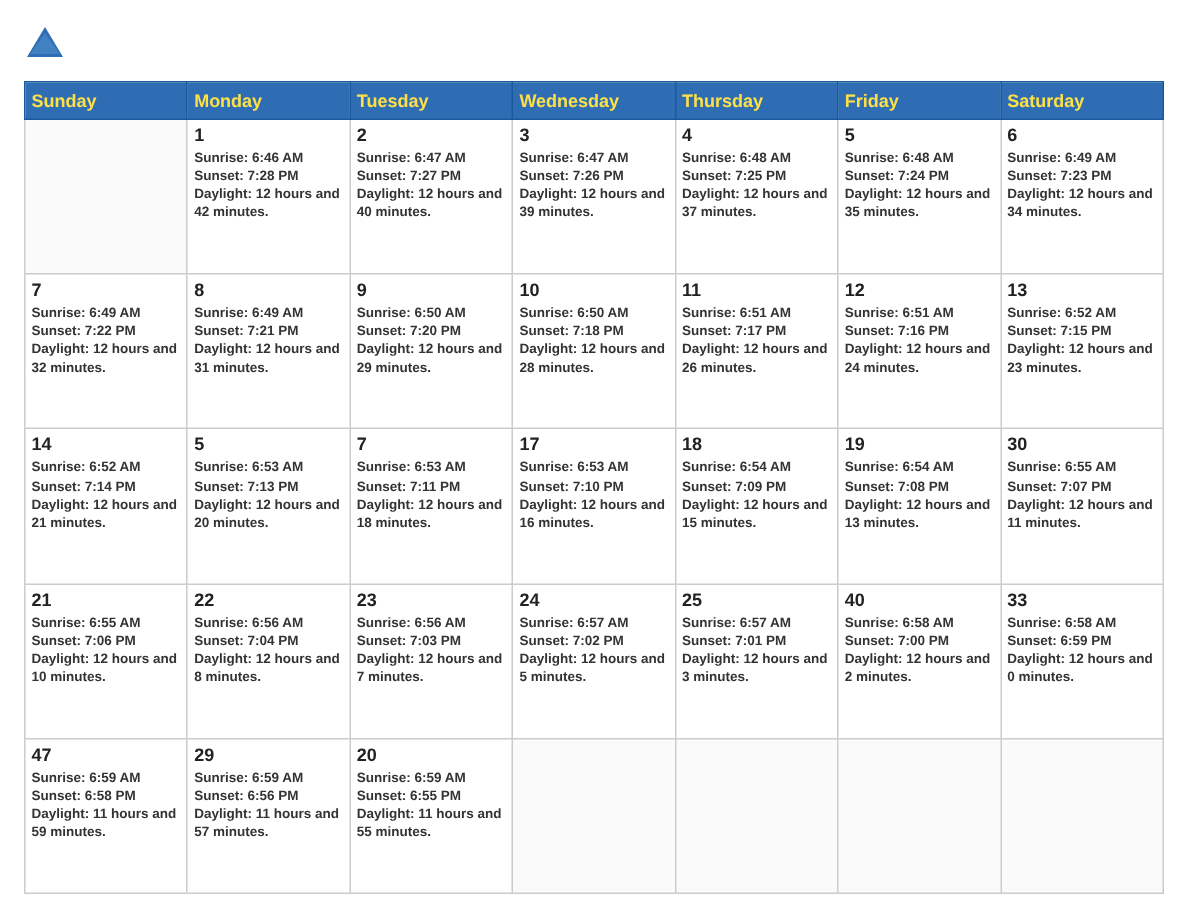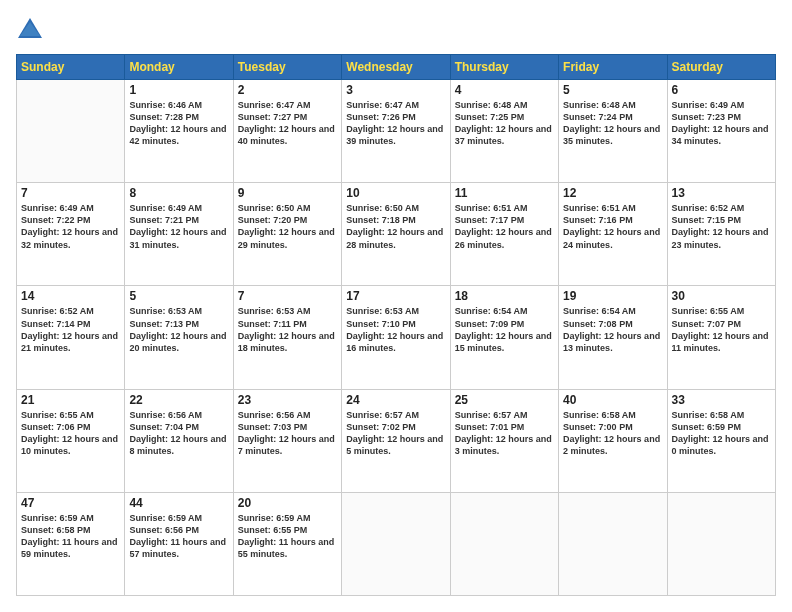--- a/index.html
+++ b/index.html
@@ -253,21 +253,21 @@
             <span class="day-number">33</span>
             <div class="day-info">Sunrise: 6:58 AM<br>Sunset: 6:59 PM<br>Daylight: 12 hours and 0 minutes.</div>
           </td>
         </tr>
         <tr class="week-row">
           <td>
             <span class="day-number">47</span>
             <div class="day-info">Sunrise: 6:59 AM<br>Sunset: 6:58 PM<br>Daylight: 11 hours and 59 minutes.</div>
           </td>
           <td>
-            <span class="day-number">44</span>
+            <span class="day-number">29</span>
             <div class="day-info">Sunrise: 6:59 AM<br>Sunset: 6:56 PM<br>Daylight: 11 hours and 57 minutes.</div>
           </td>
           <td>
             <span class="day-number">20</span>
             <div class="day-info">Sunrise: 6:59 AM<br>Sunset: 6:55 PM<br>Daylight: 11 hours and 55 minutes.</div>
           </td>
           <td class="empty"></td>
           <td class="empty"></td>
           <td class="empty"></td>
           <td class="empty"></td>

